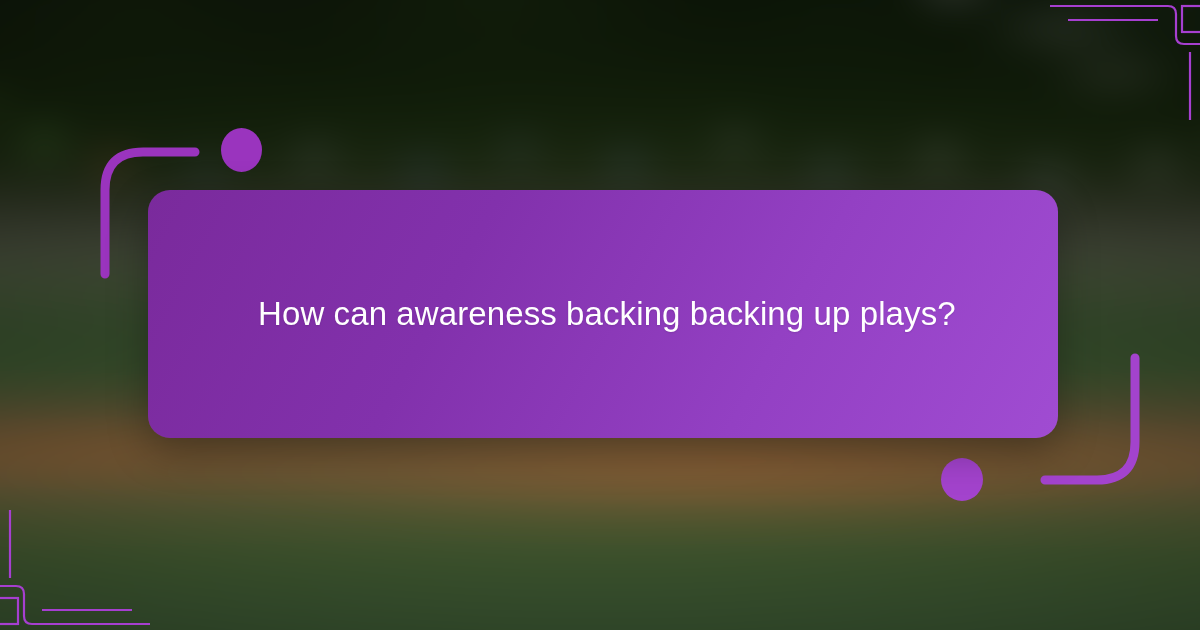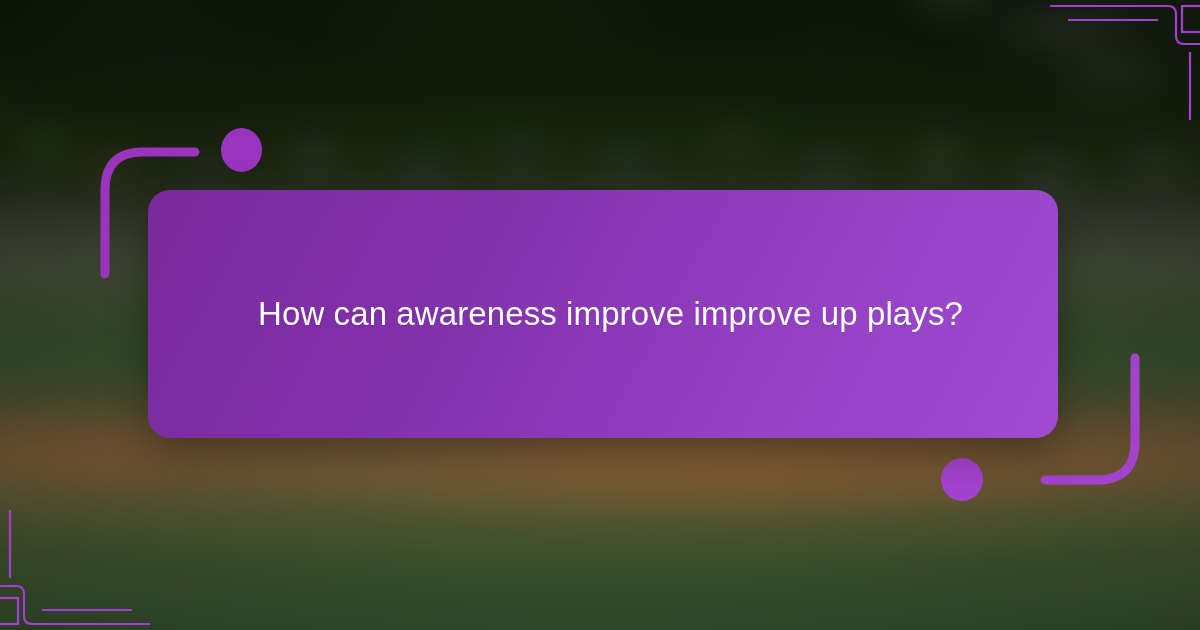--- a/index.html
+++ b/index.html
@@ -165,16 +165,16 @@
   </svg>
 
   <svg class="deco deco-bracket-br" width="110" height="146" viewBox="0 0 110 146">
     <path d="M10 132 H62 Q100 132 100 94 V10" fill="none" stroke="#A343CD" stroke-width="9" stroke-linecap="round"></path>
   </svg>
 
   <span class="deco-dot deco-dot-top"></span>
   <span class="deco-dot deco-dot-bottom"></span>
 
   <div class="card">
-    <div class="card-question">How can awareness improve improve up plays?</div>
+    <div class="card-question">How can awareness backing backing up plays?</div>
   </div>
 
 </div>
 
 </body></html>

